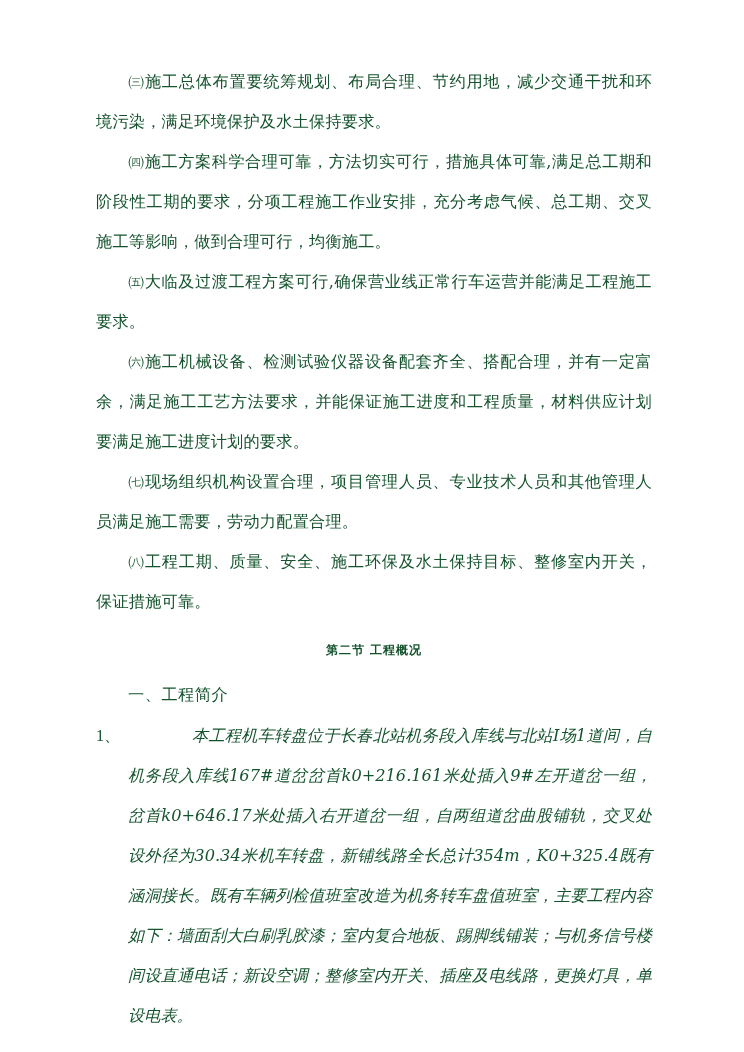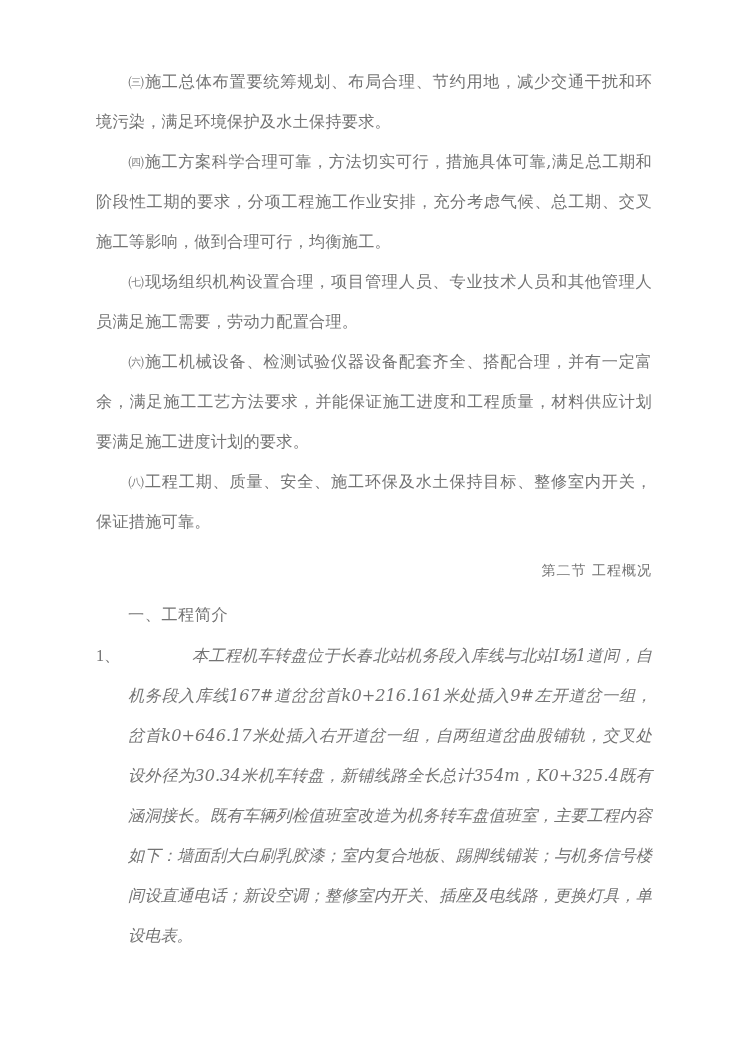--- a/index.html
+++ b/index.html
@@ -7,45 +7,45 @@
     padding: 0;
     background: #ffffff;
   }
   .page {
     position: relative;
     width: 744px;
     height: 1024px;
     background: #ffffff;
     overflow: hidden;
     font-family: "DejaVu Serif", "Liberation Serif", serif;
-    color: #737373;
+    color: #14532d;
   }
   .content {
     position: absolute;
     left: 96px;
     top: 62px;
     width: 556px;
   }
   p {
     margin: 0;
     font-size: 16.2px;
     line-height: 40px;
     text-align: justify;
     text-justify: inter-ideograph;
     letter-spacing: 0.2px;
   }
   p.body {
     text-indent: 32px;
   }
   .section-title {
     margin: 6px 0 2px 0;
-    font-size: 14px;
+    font-size: 12px;
     line-height: 44px;
-    font-weight: normal;
-    text-align: right;
+    font-weight: bold;
+    text-align: center;
     letter-spacing: 1px;
   }
   .subsection-title {
     margin: 0;
     font-size: 16.2px;
     line-height: 42px;
     font-weight: normal;
     text-indent: 32px;
     letter-spacing: 0.5px;
   }
@@ -78,22 +78,23 @@
   }
 </style>
 </head>
 <body>
 
 <div class="page">
   <div class="content">
 
     <p class="body">㈢施工总体布置要统筹规划、布局合理、节约用地，减少交通干扰和环境污染，满足环境保护及水土保持要求。</p>
     <p class="body">㈣施工方案科学合理可靠，方法切实可行，措施具体可靠,满足总工期和阶段性工期的要求，分项工程施工作业安排，充分考虑气候、总工期、交叉施工等影响，做到合理可行，均衡施工。</p>
+    <p class="body">㈤大临及过渡工程方案可行,确保营业线正常行车运营并能满足工程施工要求。</p>
+    <p class="body">㈥施工机械设备、检测试验仪器设备配套齐全、搭配合理，并有一定富余，满足施工工艺方法要求，并能保证施工进度和工程质量，材料供应计划要满足施工进度计划的要求。</p>
     <p class="body">㈦现场组织机构设置合理，项目管理人员、专业技术人员和其他管理人员满足施工需要，劳动力配置合理。</p>
-    <p class="body">㈥施工机械设备、检测试验仪器设备配套齐全、搭配合理，并有一定富余，满足施工工艺方法要求，并能保证施工进度和工程质量，材料供应计划要满足施工进度计划的要求。</p>
     <p class="body">㈧工程工期、质量、安全、施工环保及水土保持目标、整修室内开关，保证措施可靠。</p>
 
     <h2 class="section-title">第二节   工程概况</h2>
 
     <h3 class="subsection-title">一、工程简介</h3>
 
     <div class="numbered-wrap">
       <div class="numbered">
         <span class="num">1、</span>
         <span class="txt">本工程机车转盘位于长春北站机务段入库线与北站Ⅰ场1道间，自机务段入库线167#道岔岔首k0+216.161米处插入9#左开道岔一组，岔首k0+646.17米处插入右开道岔一组，自两组道岔曲股铺轨，交叉处设外径为30.34米机车转盘，新铺线路全长总计354m，K0+325.4既有涵洞接长。既有车辆列检值班室改造为机务转车盘值班室，主要工程内容如下：墙面刮大白刷乳胶漆；室内复合地板、踢脚线铺装；与机务信号楼间设直通电话；新设空调；整修室内开关、插座及电线路，更换灯具，单设电表。</span>

